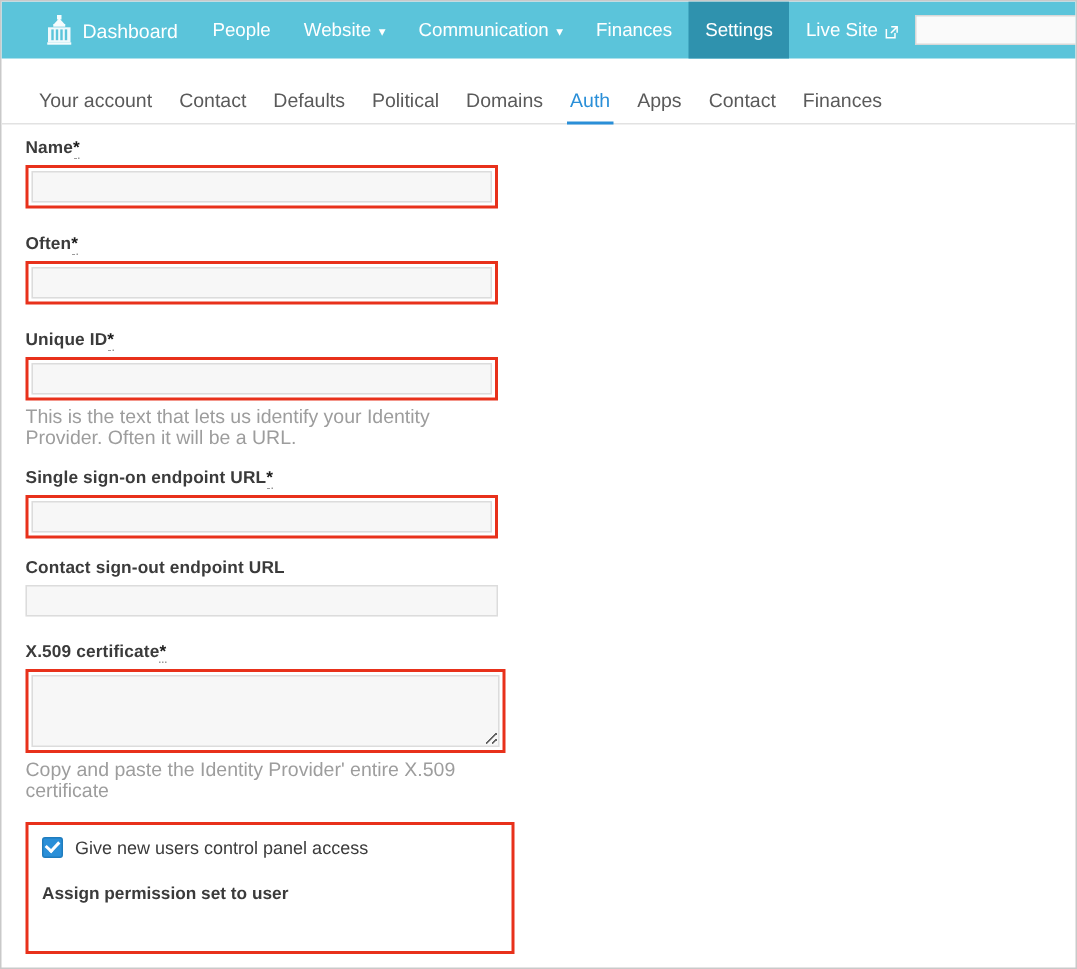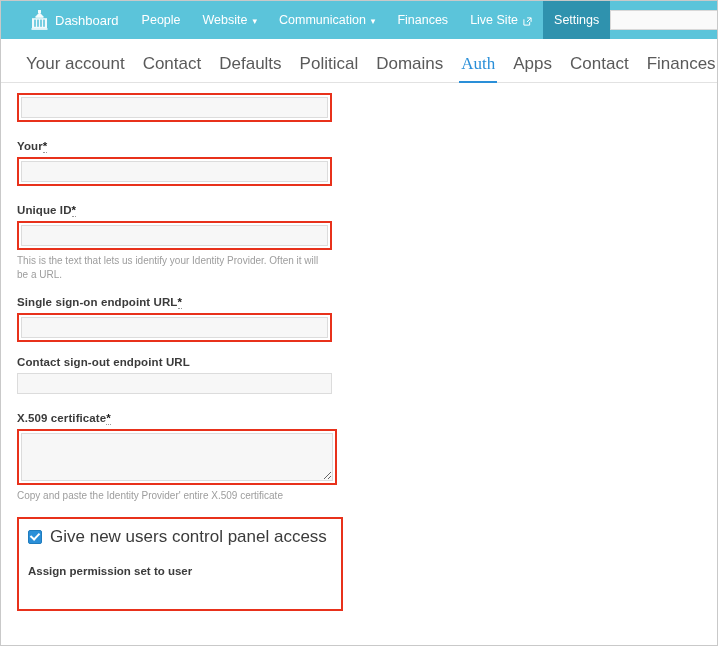--- a/index.html
+++ b/index.html
@@ -97,30 +97,29 @@
   
   .tabs {
     display: flex;
     align-items: flex-end;
     padding: 0 16px;
     height: 34px;
     border-bottom: 1px solid #e2e2e2;
     margin-top: 9px;
   }
   .tab {
-    font-size: 17px;
+    font-size: 13px;
     color: #5a5a5a;
     padding: 0 9px 8px 9px;
     cursor: pointer;
     white-space: nowrap;
     position: relative;
   }
   .tab.active {
     color: #2a8fd8;
-    font-family: Liberation Serif, serif;
   }
   .tab.active:after {
     content: "";
     position: absolute;
     left: 7px;
     right: 7px;
     bottom: -1px;
     height: 2px;
     background: #2a8fd8;
   }
@@ -182,21 +181,21 @@
     height: 21px;
     box-sizing: border-box;
     border: 1px solid #dcdcdc;
     background: #f7f7f7;
     font-size: 11px;
     padding: 0 5px;
     font-family: "Liberation Sans", sans-serif;
     outline: none;
   }
   .helptext {
-    font-size: 10px;
+    font-size: 13px;
     color: #9d9d9d;
     line-height: 14px;
     margin-top: 4px;
     max-width: 310px;
   }
   .spacer-sm { height: 14px; }
   .spacer-md { height: 18px; }
 
   .ta-err-wrap {
     border: 2px solid #e8311b;
@@ -247,21 +246,21 @@
     position: absolute;
     left: 3px;
     top: 0px;
     width: 4px;
     height: 7px;
     border: solid #ffffff;
     border-width: 0 2px 2px 0;
     transform: rotate(43deg);
   }
   .chk-label {
-    font-size: 17px;
+    font-size: 12px;
     color: #3b3b3b;
   }
   .assign-label {
     font-size: 11.5px;
     color: #3b3b3b;
     font-weight: bold;
     margin-top: 18px;
     margin-bottom: 23px;
   }
 </style>
@@ -298,31 +297,31 @@
 
     <div class="nav-item">
       <span>Communication</span>
       <span class="caret">▾</span>
     </div>
 
     <div class="nav-item">
       <span>Finances</span>
     </div>
 
+    <div class="nav-item active">
+      <span>Settings</span>
+    </div>
+
     <div class="nav-item">
       <span>Live Site</span>
       <svg class="ext-icon" viewBox="0 0 10 10">
         <path d="M1 2.6 L1 9 L7.4 9 L7.4 5.6" fill="none" stroke="#ffffff" stroke-width="1.1"></path>
         <path d="M4.6 1 L9 1 L9 5.4" fill="none" stroke="#ffffff" stroke-width="1.1"></path>
         <path d="M4.4 5.6 L9 1" fill="none" stroke="#ffffff" stroke-width="1.1"></path>
       </svg>
-    </div>
-
-    <div class="nav-item active">
-      <span>Settings</span>
     </div>
 
     <div class="nav-right">
       <div class="search-wrap">
         <input class="search-input" type="text" value="" placeholder="" style="">
         
       </div>
 
     </div>
   </div>
@@ -335,28 +334,31 @@
     <div class="tab"><span>Domains</span></div>
     <div class="tab active"><span>Auth</span></div>
     <div class="tab"><span>Apps</span></div>
     <div class="tab"><span>Contact</span></div>
     <div class="tab"><span>Finances</span></div>
   </div>
 
 
   <div class="form">
 
+    <div class="field-label">
+      <span>Name</span><span class="req">*</span>
+    </div>
     <div class="err-wrap">
       <input class="txt-input" type="text" value="" style="">
     </div>
 
     <div class="spacer-md"></div>
 
     <div class="field-label">
-      <span>Your</span><span class="req">*</span>
+      <span>Often</span><span class="req">*</span>
     </div>
     <div class="err-wrap">
       <input class="txt-input" type="text" value="" style="">
     </div>
 
     <div class="spacer-md"></div>
 
     <div class="field-label">
       <span>Unique ID</span><span class="req">*</span>
     </div>

